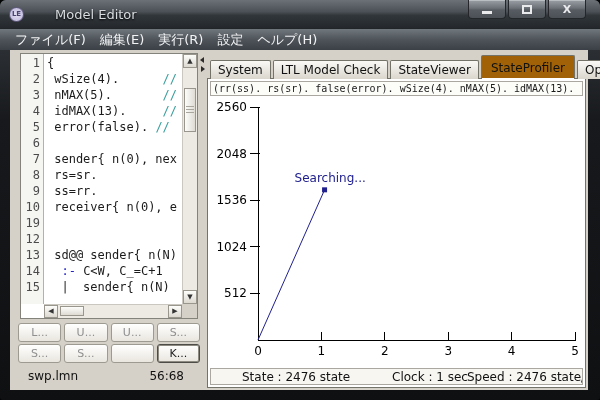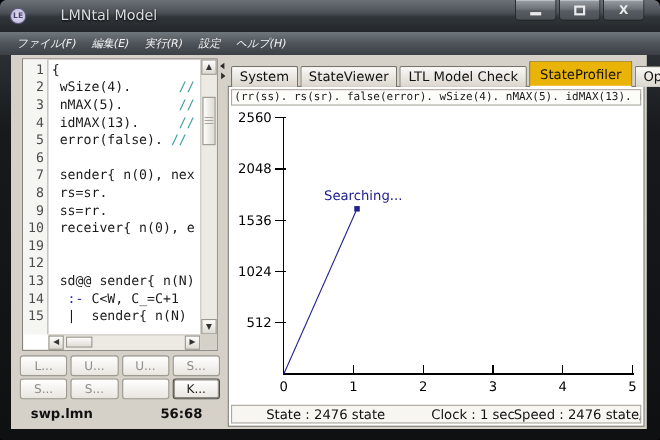--- a/index.html
+++ b/index.html
@@ -20,21 +20,21 @@
   .wbtn{width:38px;height:19px;border:1px solid #24272a;border-top:none;border-radius:0 0 4px 4px;
     background:linear-gradient(#9aa0a6,#6b7177 45%,#565c62 55%,#4a5056);
     display:flex;align-items:center;justify-content:center;box-shadow:inset 0 1px 0 #b9bec3;}
   .glyph-min{width:10px;height:3px;background:#e8eaec;margin-top:7px;}
   .glyph-max{width:10px;height:9px;border:2px solid #e8eaec;}
   .glyph-close{color:#e8eaec;font-size:11px;font-weight:bold;line-height:1;}
   
   #menubar{position:absolute;left:0;top:28px;right:0;height:22px;display:flex;align-items:center;
     background:linear-gradient(#70777d,#4e545a 50%,#3a4045);border-top:1px solid #222527;
     padding-left:8px;}
-  .menu-item{color:#f2f3f4;font-size:10px;padding:1px 7px;font-style:italic;}
+  .menu-item{color:#f2f3f4;font-size:13px;padding:1px 7px;}
   
   #content{position:absolute;left:10px;top:50px;width:578px;height:340px;background:#d5d1c9;}
   
   #editor{position:absolute;left:10px;top:3px;width:178px;height:266px;background:#fff;
     border:1px solid #84837b;}
   #gutter{position:absolute;left:0;top:0;bottom:14px;width:23px;background:#f5f5f2;
     border-right:1px solid #b3b1a9;padding-top:1px;overflow:hidden;}
   .ln{height:16px;font:12px/16px "DejaVu Sans Mono",monospace;color:#4b4b4b;text-align:right;padding-right:3px;}
   #codearea{position:absolute;left:26px;top:1px;right:15px;bottom:14px;overflow:hidden;cursor:text;}
   .code-line{height:16px;font:12px/16px "DejaVu Sans Mono",monospace;white-space:pre;color:#1b1b1b;}
@@ -51,56 +51,56 @@
   .hthumb{position:absolute;top:1px;left:16px;width:24px;height:10px;border:1px solid #99978d;
     background:linear-gradient(#fdfdfb,#dedbd3);}
   .grip{width:8px;height:9px;background:repeating-linear-gradient(#a9a79d 0 1px,transparent 1px 3px);}
   
   #btnGrid{position:absolute;left:8px;top:273px;width:182px;}
   .btn-row{display:flex;gap:3px;margin-bottom:2px;}
   .lbtn{flex:1;height:19px;background:linear-gradient(#ffffff,#e9e6df);border:1px solid #9d9b91;
     border-radius:3px;font-size:11px;color:#8f8f8f;display:flex;align-items:center;justify-content:center;}
   .lbtn.focused{color:#1a1a1a;border-color:#4d4c46;box-shadow:inset 0 0 0 1px #8d8b81;}
   
-  #leftStatus{position:absolute;left:10px;top:317px;width:179px;height:18px;font-size:12px;color:#111;font-weight:bold;}
+  #leftStatus{position:absolute;left:10px;top:317px;width:179px;height:18px;font-size:12px;color:#111;}
   #leftStatus .file{position:absolute;left:8px;top:2px;}
   #leftStatus .pos{position:absolute;right:15px;top:2px;}
   
   #splitter{position:absolute;left:189px;top:0;width:8px;bottom:0;cursor:col-resize;}
   .spl-left{position:absolute;left:1px;top:7px;width:0;height:0;
     border-top:3px solid transparent;border-bottom:3px solid transparent;border-right:4px solid #2b2b2b;}
   .spl-right{position:absolute;left:2px;top:16px;width:0;height:0;
     border-top:3px solid transparent;border-bottom:3px solid transparent;border-left:4px solid #2b2b2b;}
   
   #rightPanel{position:absolute;left:197px;top:0;right:0;bottom:0;}
   #tabbar{position:absolute;left:3px;top:4px;height:25px;display:flex;align-items:flex-end;gap:2px;z-index:3;}
   .tab{height:19px;padding:0 7px;font-size:12px;color:#111;
     background:linear-gradient(#faf9f6,#dad6cd);border:1px solid #737369;border-bottom:none;
     border-radius:2px 2px 0 0;display:flex;align-items:center;white-space:nowrap;}
-  .tab.active{height:24px;background:#eab308;padding:0 9px;position:relative;}
+  .tab.active{height:24px;background:#a16207;padding:0 9px;position:relative;}
   .tab.active::after{content:"";position:absolute;left:0;right:0;bottom:-1px;height:2px;background:#fff;}
   #panelBody{position:absolute;left:0;top:28px;right:2px;bottom:2px;background:#fff;
     border:1px solid #737369;z-index:1;}
   #headerStrip{position:absolute;left:2px;right:2px;top:2px;height:15px;border:1px solid #a9a79f;
     background:#fcfcf9;font:10px/13px "DejaVu Sans Mono",monospace;white-space:pre;overflow:hidden;
     padding:0 2px;color:#1a1a1a;}
   #chartWrap{position:absolute;left:0;top:19px;width:378px;height:266px;}
   #profStatus{position:absolute;left:2px;right:2px;bottom:2px;height:17px;border:1px solid #a9a79f;
     background:#f7f6f1;font-size:12px;color:#111;overflow:hidden;white-space:nowrap;}
   #profStatus span{position:absolute;top:1px;}
   #profStatus .st{left:31px;} #profStatus .ck{left:181px;} #profStatus .sp{left:256px;}
 </style>
 </head>
 <body>
 
 <div id="window">
 
   <div id="titlebar">
     <div id="appicon">LE</div>
-    <div id="wintitle">LMNtal Model</div>
+    <div id="wintitle">Model Editor</div>
     <div id="winbtns">
       <div class="wbtn">
           <span class="glyph-min"></span>
         </div>
       <div class="wbtn">
           <span class="glyph-max"></span>
         </div>
       <div class="wbtn">
           <span class="glyph-close">X</span>
         </div>
@@ -188,22 +188,22 @@
     </div>
 
     <div id="splitter">
       <span class="spl-left"></span>
       <span class="spl-right"></span>
     </div>
 
     <div id="rightPanel">
       <div id="tabbar">
           <div class="tab">System</div>
+          <div class="tab">LTL Model Check</div>
           <div class="tab">StateViewer</div>
-          <div class="tab">LTL Model Check</div>
           <div class="tab active">StateProfiler</div>
           <div class="tab">Option</div>
         </div>
       <div id="panelBody">
         <div id="headerStrip">(rr(ss). rs(sr). false(error). wSize(4). nMAX(5). idMAX(13). receiver{n(3).</div>
         <div id="chartWrap">
           <svg id="chartSvg" width="378" height="266">
               <path d="M50,9 V242 H368" stroke="#000" fill="none" shape-rendering="crispEdges"></path>
               <line x1="42" y1="195.4" x2="52" y2="195.4" stroke="#000" shape-rendering="crispEdges"></line>
               <text x="39" y="199.4" text-anchor="end" font-size="12" fill="#000">512</text>

